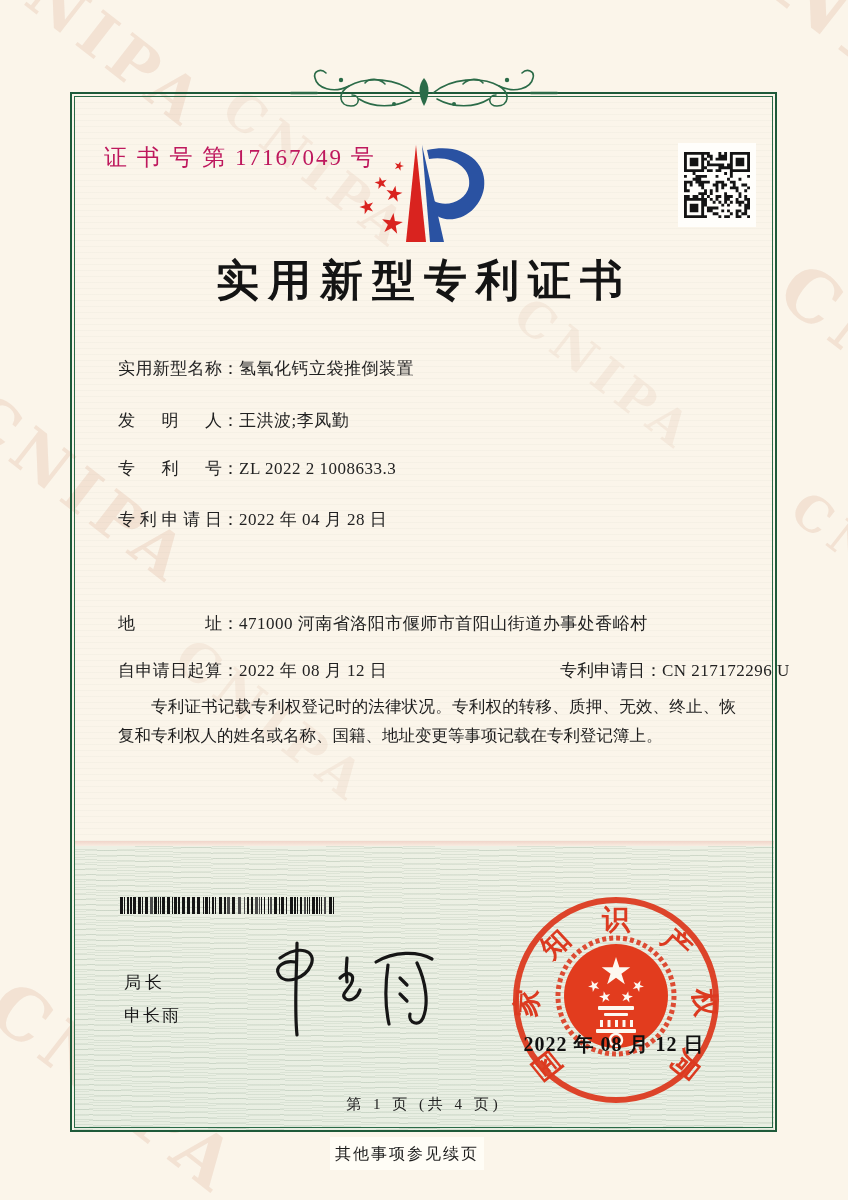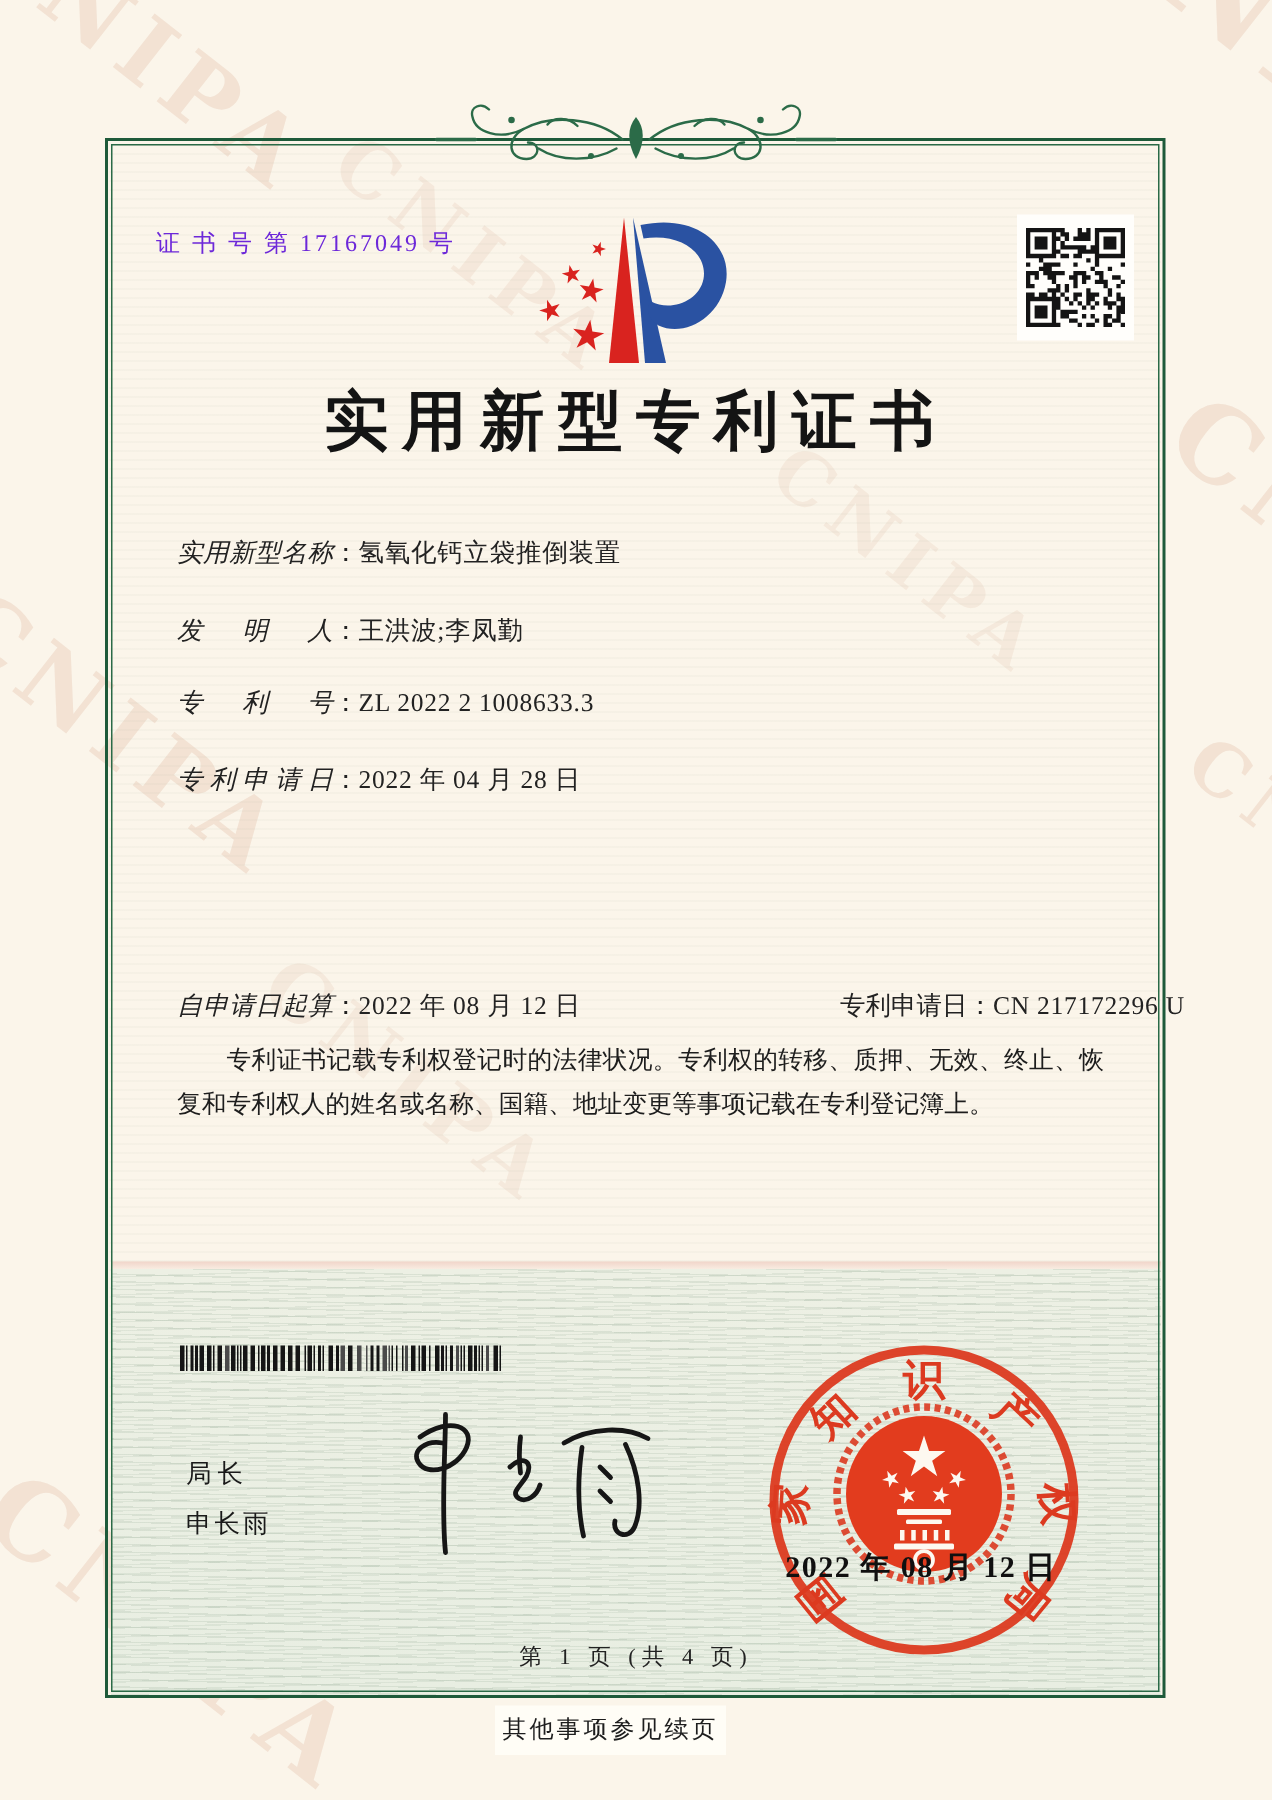--- a/index.html
+++ b/index.html
@@ -15,28 +15,28 @@
   .innertex{position:absolute;left:73px;top:95px;width:701px;height:1034px;
       background:repeating-linear-gradient(0deg,rgba(160,170,150,.06) 0 1px,rgba(0,0,0,0) 1px 6px);}
   
   .waveband{position:absolute;left:74px;top:846px;width:700px;height:284px;
       background:
         repeating-linear-gradient(1.5deg,rgba(125,152,128,.17) 0 1px,rgba(0,0,0,0) 1px 5px),
         repeating-linear-gradient(-1.8deg,rgba(125,152,128,.13) 0 1px,rgba(0,0,0,0) 1px 6px),
         linear-gradient(#edf0e4,#e8eee2);}
   .pinkline{position:absolute;left:74px;top:841px;width:700px;height:5px;
       background:linear-gradient(rgba(214,130,118,.28),rgba(214,130,118,.08));}
-  .cert-no{position:absolute;left:104px;top:152px;font-size:16px;letter-spacing:2px;color:#6d28d9;}
+  .cert-no{position:absolute;left:104px;top:142px;font-size:23px;letter-spacing:2px;color:#be185d;}
   .logo{position:absolute;left:350px;top:142px;}
   .qrbox{position:absolute;left:678px;top:143px;width:78px;height:84px;background:#fffefb;
       display:flex;align-items:center;justify-content:center;}
   .title{position:absolute;left:0;right:0;top:252px;text-align:center;font-size:43px;font-weight:bold;
       letter-spacing:9px;color:#141414;}
   .row{position:absolute;left:118px;font-size:17px;color:#222;white-space:nowrap;}
-  .flabel{display:inline-block;width:104px;text-align:justify;text-align-last:justify;vertical-align:bottom;font-style:italic;}
+  .flabel{display:inline-block;width:104px;text-align:justify;text-align-last:justify;vertical-align:bottom;}
   .flabel2{display:inline-block;vertical-align:bottom;}
   .sep{display:inline-block;}
   .fval{letter-spacing:.5px;}
   .row2nd{position:absolute;left:442px;top:0;}
   .body-text{position:absolute;left:118px;top:692px;width:618px;font-size:16.5px;line-height:1.78;
       color:#1d1d1d;text-align:justify;}
   .body-text p{margin:0;text-indent:2em;}
   .barcode{position:absolute;left:120px;top:897px;width:218px;height:17px;display:flex;align-items:stretch;}
   .barcode span{display:block;height:100%;}
   .sig-title{position:absolute;left:124px;top:971px;font-size:17px;letter-spacing:4px;color:#1a1a1a;}
@@ -129,20 +129,23 @@
     <span class="flabel">实用新型名称</span><span class="sep">：</span><span class="fval">氢氧化钙立袋推倒装置</span>
   </div>
   <div class="row" style="top:409px">
     <span class="flabel">发明人</span><span class="sep">：</span><span class="fval">王洪波;李凤勤</span>
   </div>
   <div class="row" style="top:457px">
     <span class="flabel">专利号</span><span class="sep">：</span><span class="fval">ZL 2022 2 1008633.3</span>
   </div>
   <div class="row" style="top:508px">
     <span class="flabel">专利申请日</span><span class="sep">：</span><span class="fval">2022 年 04 月 28 日</span>
+  </div>
+  <div class="row" style="top:612px">
+    <span class="flabel">地址</span><span class="sep">：</span><span class="fval">471000 河南省洛阳市偃师市首阳山街道办事处香峪村</span>
   </div>
   <div class="row" style="top:659px">
     <span class="flabel">自申请日起算</span><span class="sep">：</span><span class="fval">2022 年 08 月 12 日</span>
     <span class="row2nd">
       <span class="flabel2">专利申请日</span><span class="sep">：</span><span class="fval">CN 217172296 U</span>
     </span>
   </div>
 
   <div class="body-text">
     <p>专利证书记载专利权登记时的法律状况。专利权的转移、质押、无效、终止、恢复和专利权人的姓名或名称、国籍、地址变更等事项记载在专利登记簿上。</p>

